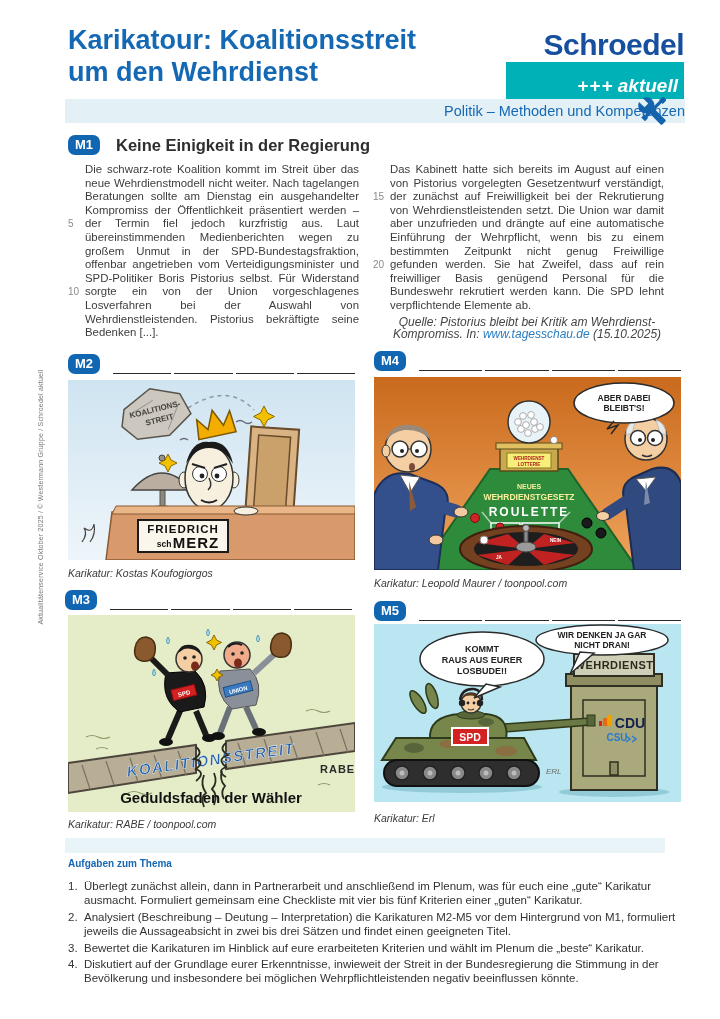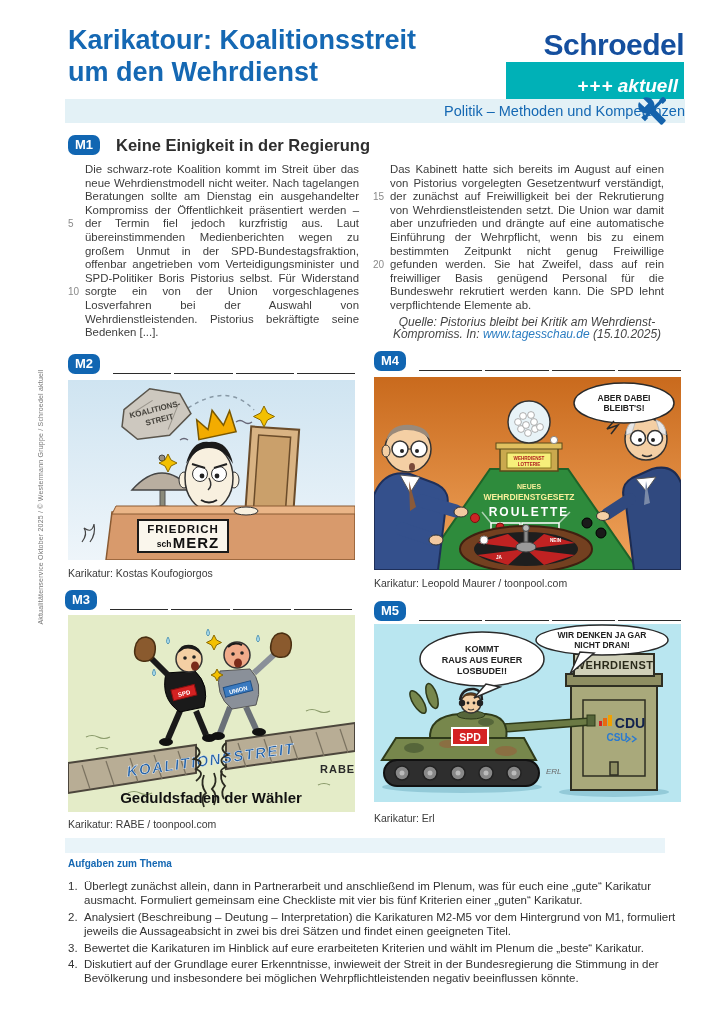--- a/index.html
+++ b/index.html
@@ -29,21 +29,21 @@
   .m1col.c1{left:85px;} .m1col.c2{left:390px;}
   .lineno{position:absolute;left:-17px;font-size:10px;color:#8a8a8a;}
   .quelle{margin-top:3px;font-size:12px;font-style:italic;color:#444;line-height:12.5px;text-align:center;}
   .quelle .lnk{color:#2a7cc0;}
   
   .cartoon-label{position:absolute;display:flex;align-items:flex-end;}
   .blank-line{flex:1;display:flex;gap:3px;margin-left:13px;}
   .blank-line i{flex:1;border-bottom:1.6px solid #2b2b2b;height:14px;}
   .cartoon{position:absolute;border:0;}
   .cartoon svg{display:block;}
-  .caption{position:absolute;font-size:10.5px;color:#3a3a3a;}
+  .caption{position:absolute;font-size:10.5px;font-style:italic;color:#3a3a3a;}
   
   .band{position:absolute;left:65px;top:838px;width:600px;height:15px;background:#e9f4f9;}
   .tasks-heading{position:absolute;left:68px;top:858px;font-size:10px;font-weight:bold;color:#1568b3;}
   .tasks{position:absolute;left:68px;top:879px;width:632px;}
   .task{display:flex;margin-bottom:2px;font-size:11.5px;line-height:14.4px;color:#333;}
   .task .num{flex:none;width:16px;}
   .task .txt{flex:1;}
   svg text{font-family:"Liberation Sans","DejaVu Sans",sans-serif;}
 </style>
 </head>

